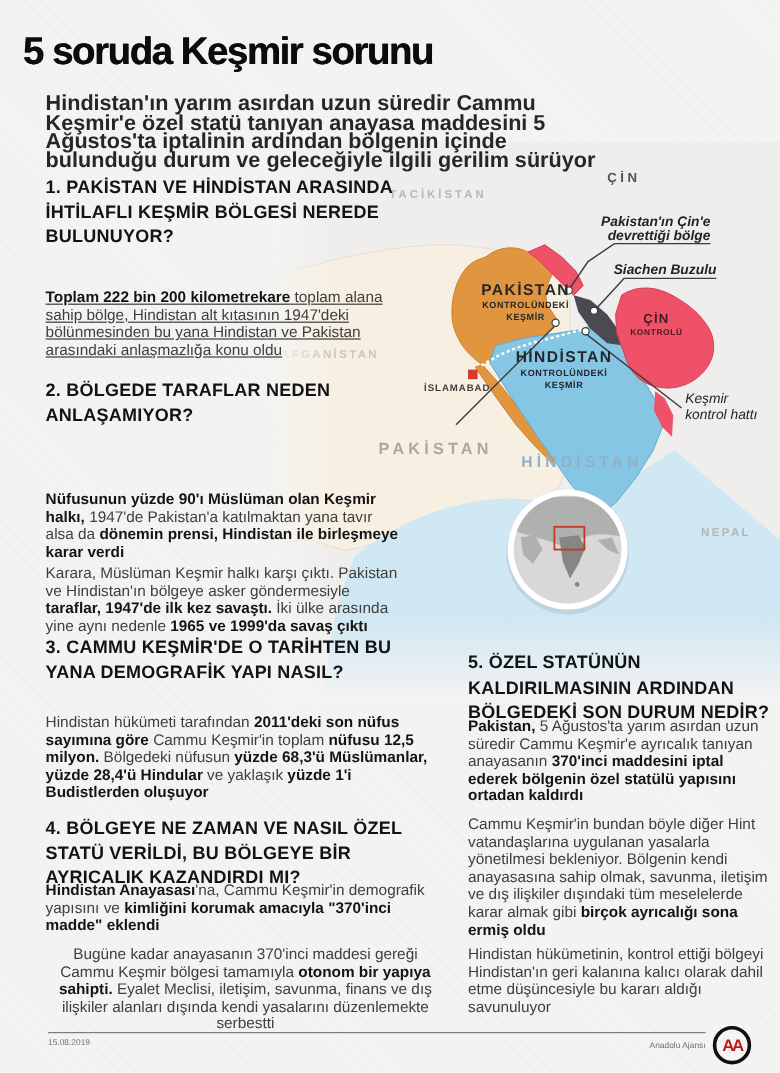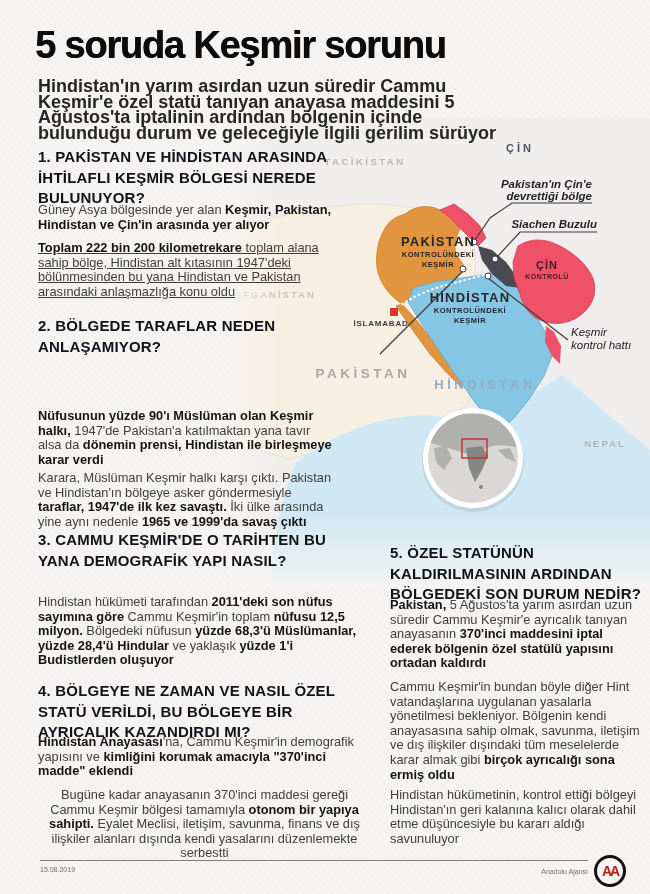--- a/index.html
+++ b/index.html
@@ -1,20 +1,20 @@
 <!DOCTYPE html>
 <html><head>
 <meta charset="utf-8">
 <style>
   html,body{margin:0;padding:0;}
   .page{position:relative;width:650px;height:894px;background:#f5f4f2;
         background-image:repeating-linear-gradient(45deg, rgba(0,0,0,0.012) 0 2px, transparent 2px 5px);
         font-family:"Liberation Sans",sans-serif;overflow:hidden;}
   .abs{position:absolute;margin:0;}
-  .title{left:35px;top:24px;font-size:38px;font-weight:bold;letter-spacing:-1.2px;color:#0c0c0c;
+  .title{left:19px;top:24px;font-size:32px;font-weight:bold;letter-spacing:-1.2px;color:#0c0c0c;
          text-shadow:0.4px 0 0 #0c0c0c;}
   .subtitle{left:38px;top:79px;width:462px;font-size:18px;line-height:15.7px;font-weight:bold;color:#262626;}
   .qh{font-weight:bold;font-size:15px;line-height:20.5px;color:#121318;letter-spacing:0.2px;}
   .bp{font-size:12.8px;line-height:14.6px;color:#3e3e3e;}
   .bp .b{font-weight:bold;color:#141414;}
   .lcol{left:38px;width:298px;}
   .lcolw{left:38px;width:333px;}
   .rcol{left:390px;width:252px;}
   .footrule{left:40px;top:860px;width:548px;height:1px;background:#7d7d7d;}
   .footdate{left:40px;top:866px;font-size:7px;color:#6f6f6f;}
@@ -118,21 +118,20 @@
     </g>
 
     <rect x="0" y="396" width="420" height="74" fill="url(#fadeB)"></rect>
     <rect x="0" y="0" width="46" height="470" fill="url(#fadeL)"></rect>
   </svg>
 
   <h1 class="abs title">5 soruda Keşmir sorunu</h1>
   <p class="abs subtitle">Hindistan'ın yarım asırdan uzun süredir Cammu Keşmir'e özel statü tanıyan anayasa maddesini 5 Ağustos'ta iptalinin ardından bölgenin içinde bulunduğu durum ve geleceğiyle ilgili gerilim sürüyor</p>
 
   <h2 class="abs qh lcol" style="top:147px;">1. PAKİSTAN VE HİNDİSTAN ARASINDA İHTİLAFLI KEŞMİR BÖLGESİ NEREDE BULUNUYOR?</h2>
-  <p class="abs bp lcol" style="top:203px;"><span>Güney Asya bölgesinde yer alan </span><span class="b">Keşmir, Pakistan, Hindistan ve Çin'in arasında yer alıyor</span></p>
   <p class="abs bp lcol" style="top:241px;text-decoration:underline;"><span class="b">Toplam 222 bin 200 kilometrekare</span><span> toplam alana sahip bölge, Hindistan alt kıtasının 1947'deki bölünmesinden bu yana Hindistan ve Pakistan arasındaki anlaşmazlığa konu oldu</span></p>
 
   <h2 class="abs qh lcol" style="top:316px;">2. BÖLGEDE TARAFLAR NEDEN ANLAŞAMIYOR?</h2>
   <p class="abs bp lcol" style="top:409px;"><span class="b">Nüfusunun yüzde 90'ı Müslüman olan Keşmir halkı,</span><span> 1947'de Pakistan'a katılmaktan yana tavır alsa da </span><span class="b">dönemin prensi, Hindistan ile birleşmeye karar verdi</span></p>
   <p class="abs bp lcol" style="top:471px;"><span>Karara, Müslüman Keşmir halkı karşı çıktı. Pakistan ve Hindistan'ın bölgeye asker göndermesiyle </span><span class="b">taraflar, 1947'de ilk kez savaştı.</span><span> İki ülke arasında yine aynı nedenle </span><span class="b">1965 ve 1999'da savaş çıktı</span></p>
 
   <h2 class="abs qh lcolw" style="top:530px;">3. CAMMU KEŞMİR'DE O TARİHTEN BU YANA DEMOGRAFİK YAPI NASIL?</h2>
   <p class="abs bp lcolw" style="top:595px;"><span>Hindistan hükümeti tarafından </span><span class="b">2011'deki son nüfus sayımına göre</span><span> Cammu Keşmir'in toplam </span><span class="b">nüfusu 12,5 milyon.</span><span> Bölgedeki nüfusun </span><span class="b">yüzde 68,3'ü Müslümanlar, yüzde 28,4'ü Hindular</span><span> ve yaklaşık </span><span class="b">yüzde 1'i Budistlerden oluşuyor</span></p>
 
   <h2 class="abs qh lcolw" style="top:681px;">4. BÖLGEYE NE ZAMAN VE NASIL ÖZEL STATÜ VERİLDİ, BU BÖLGEYE BİR AYRICALIK KAZANDIRDI MI?</h2>

